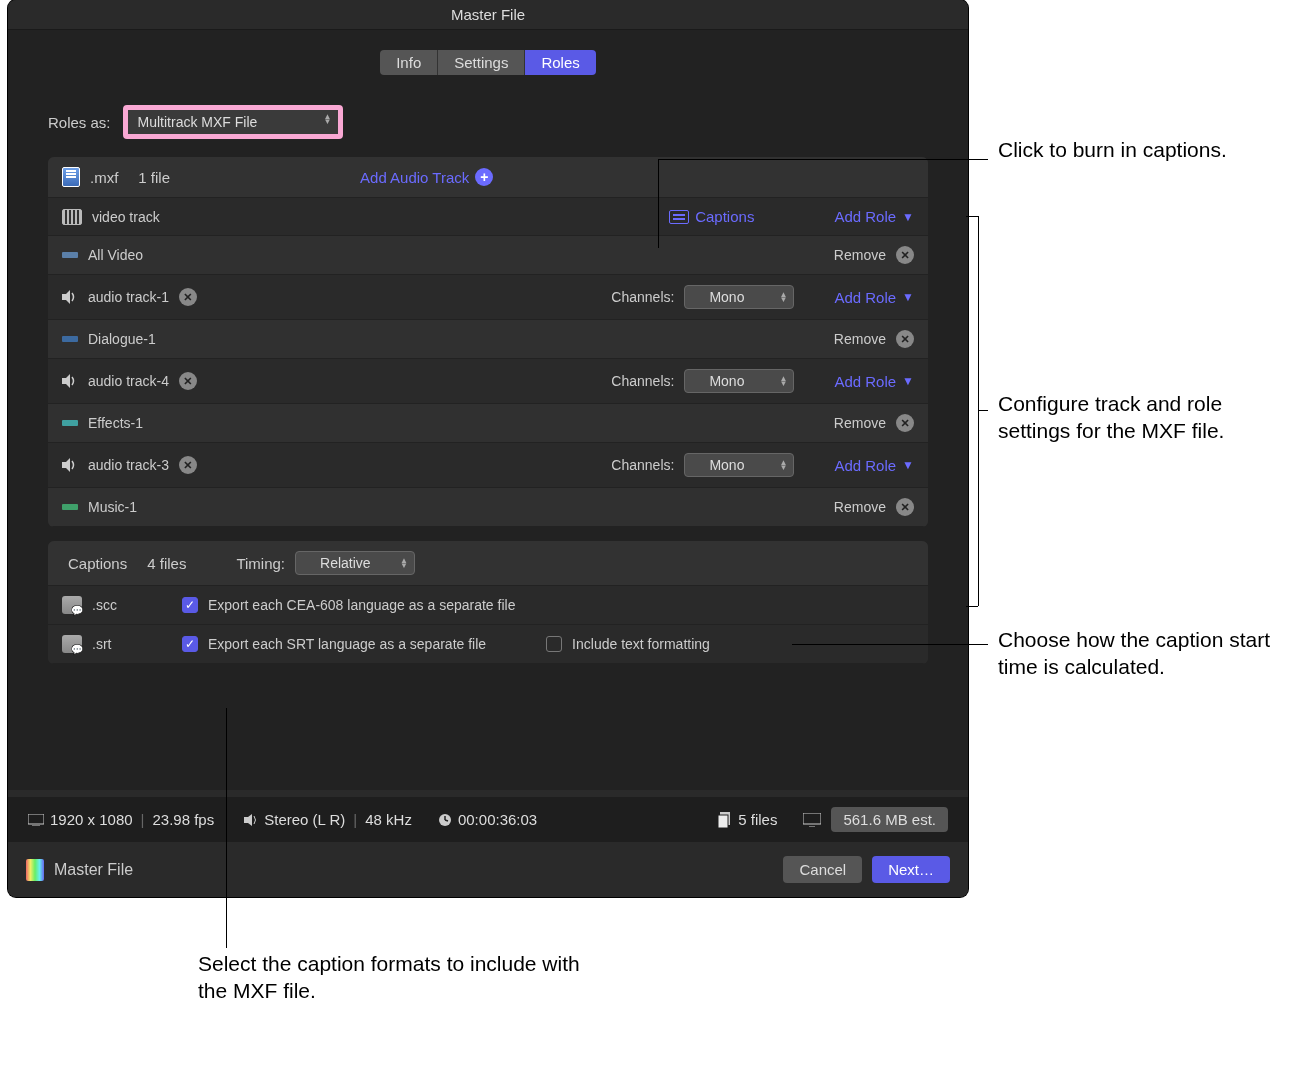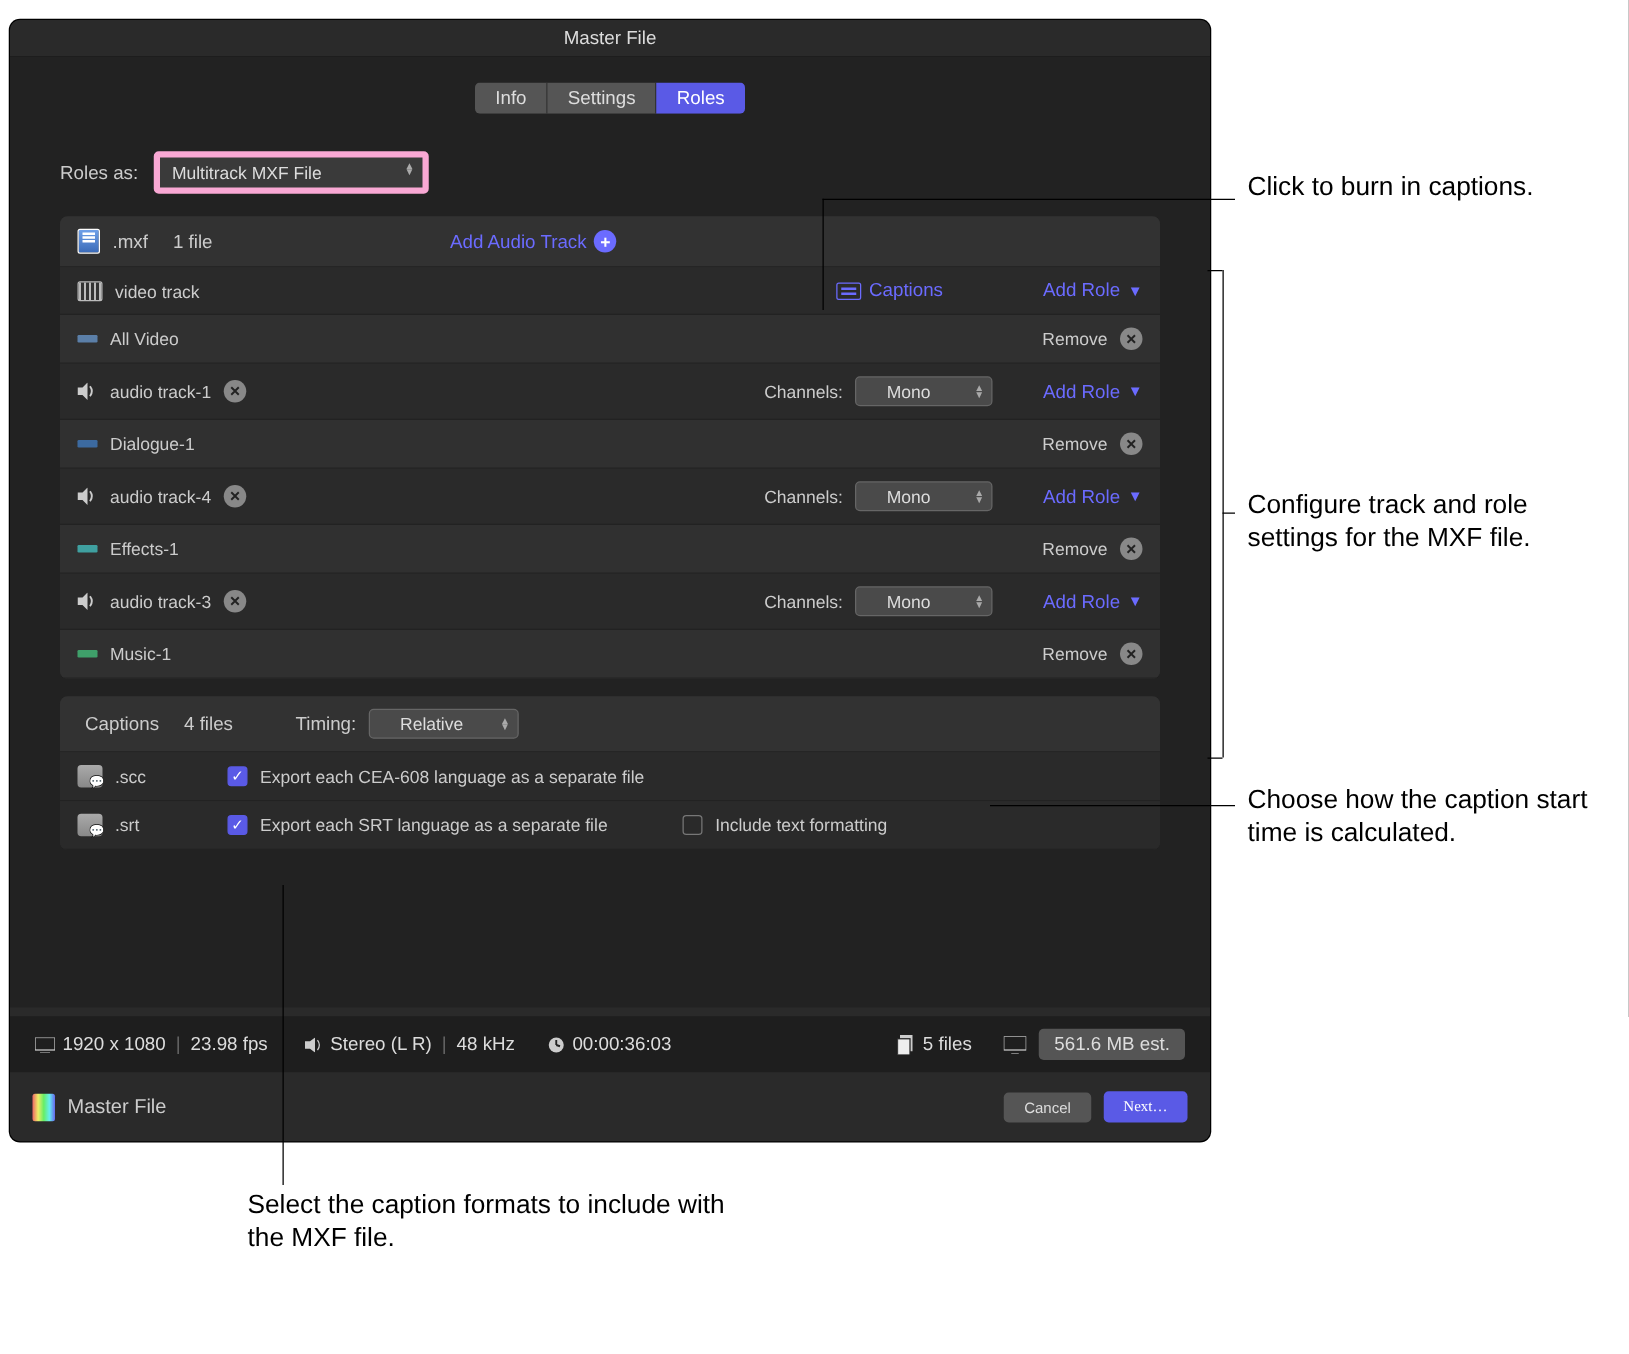--- a/index.html
+++ b/index.html
@@ -7,21 +7,21 @@
     background: #fff;
     font-family: -apple-system, "Helvetica Neue", Arial, sans-serif;
     font-size: 14px;
     color: #ccc;
     position: relative;
     width: 1303px;
     height: 1083px;
   }
   .window {
     position: absolute;
-    left: 8px; top: 16px;
+    left: 8px; top: 0;
     width: 960px;
     height: 897px;
     background: #2a2a2a;
     border-radius: 8px;
     overflow: hidden;
     box-shadow: 0 0 0 1px #000;
   }
   .titlebar {
     height: 30px;
     display: flex;
@@ -252,26 +252,26 @@
   }
   .footer .spacer { flex: 1; }
   .footer-icon {
     width: 18px; height: 22px;
     background: linear-gradient(90deg,#e66,#ee6,#6e6,#6ee,#66e);
     border-radius: 2px;
   }
   .btn {
     padding: 5px 16px;
     border-radius: 4px;
-    font-size: 12px;
+    font-size: 15px;
     cursor: pointer;
     border: none;
   }
   .btn-cancel { background: #555; color: #ddd; }
-  .btn-next { background: #5a5ae6; color: #fff; font-family: Liberation Serif, serif; }
+  .btn-next { background: #5a5ae6; color: #fff; }
   .caption-cb-icon {
     width: 20px; height: 14px;
     border: 1.5px solid #6b6bff;
     border-radius: 2px;
     position: relative;
   }
   .caption-cb-icon::after {
     content: "";
     position: absolute;
     left: 3px; right: 3px; top: 3px; height: 2px;

